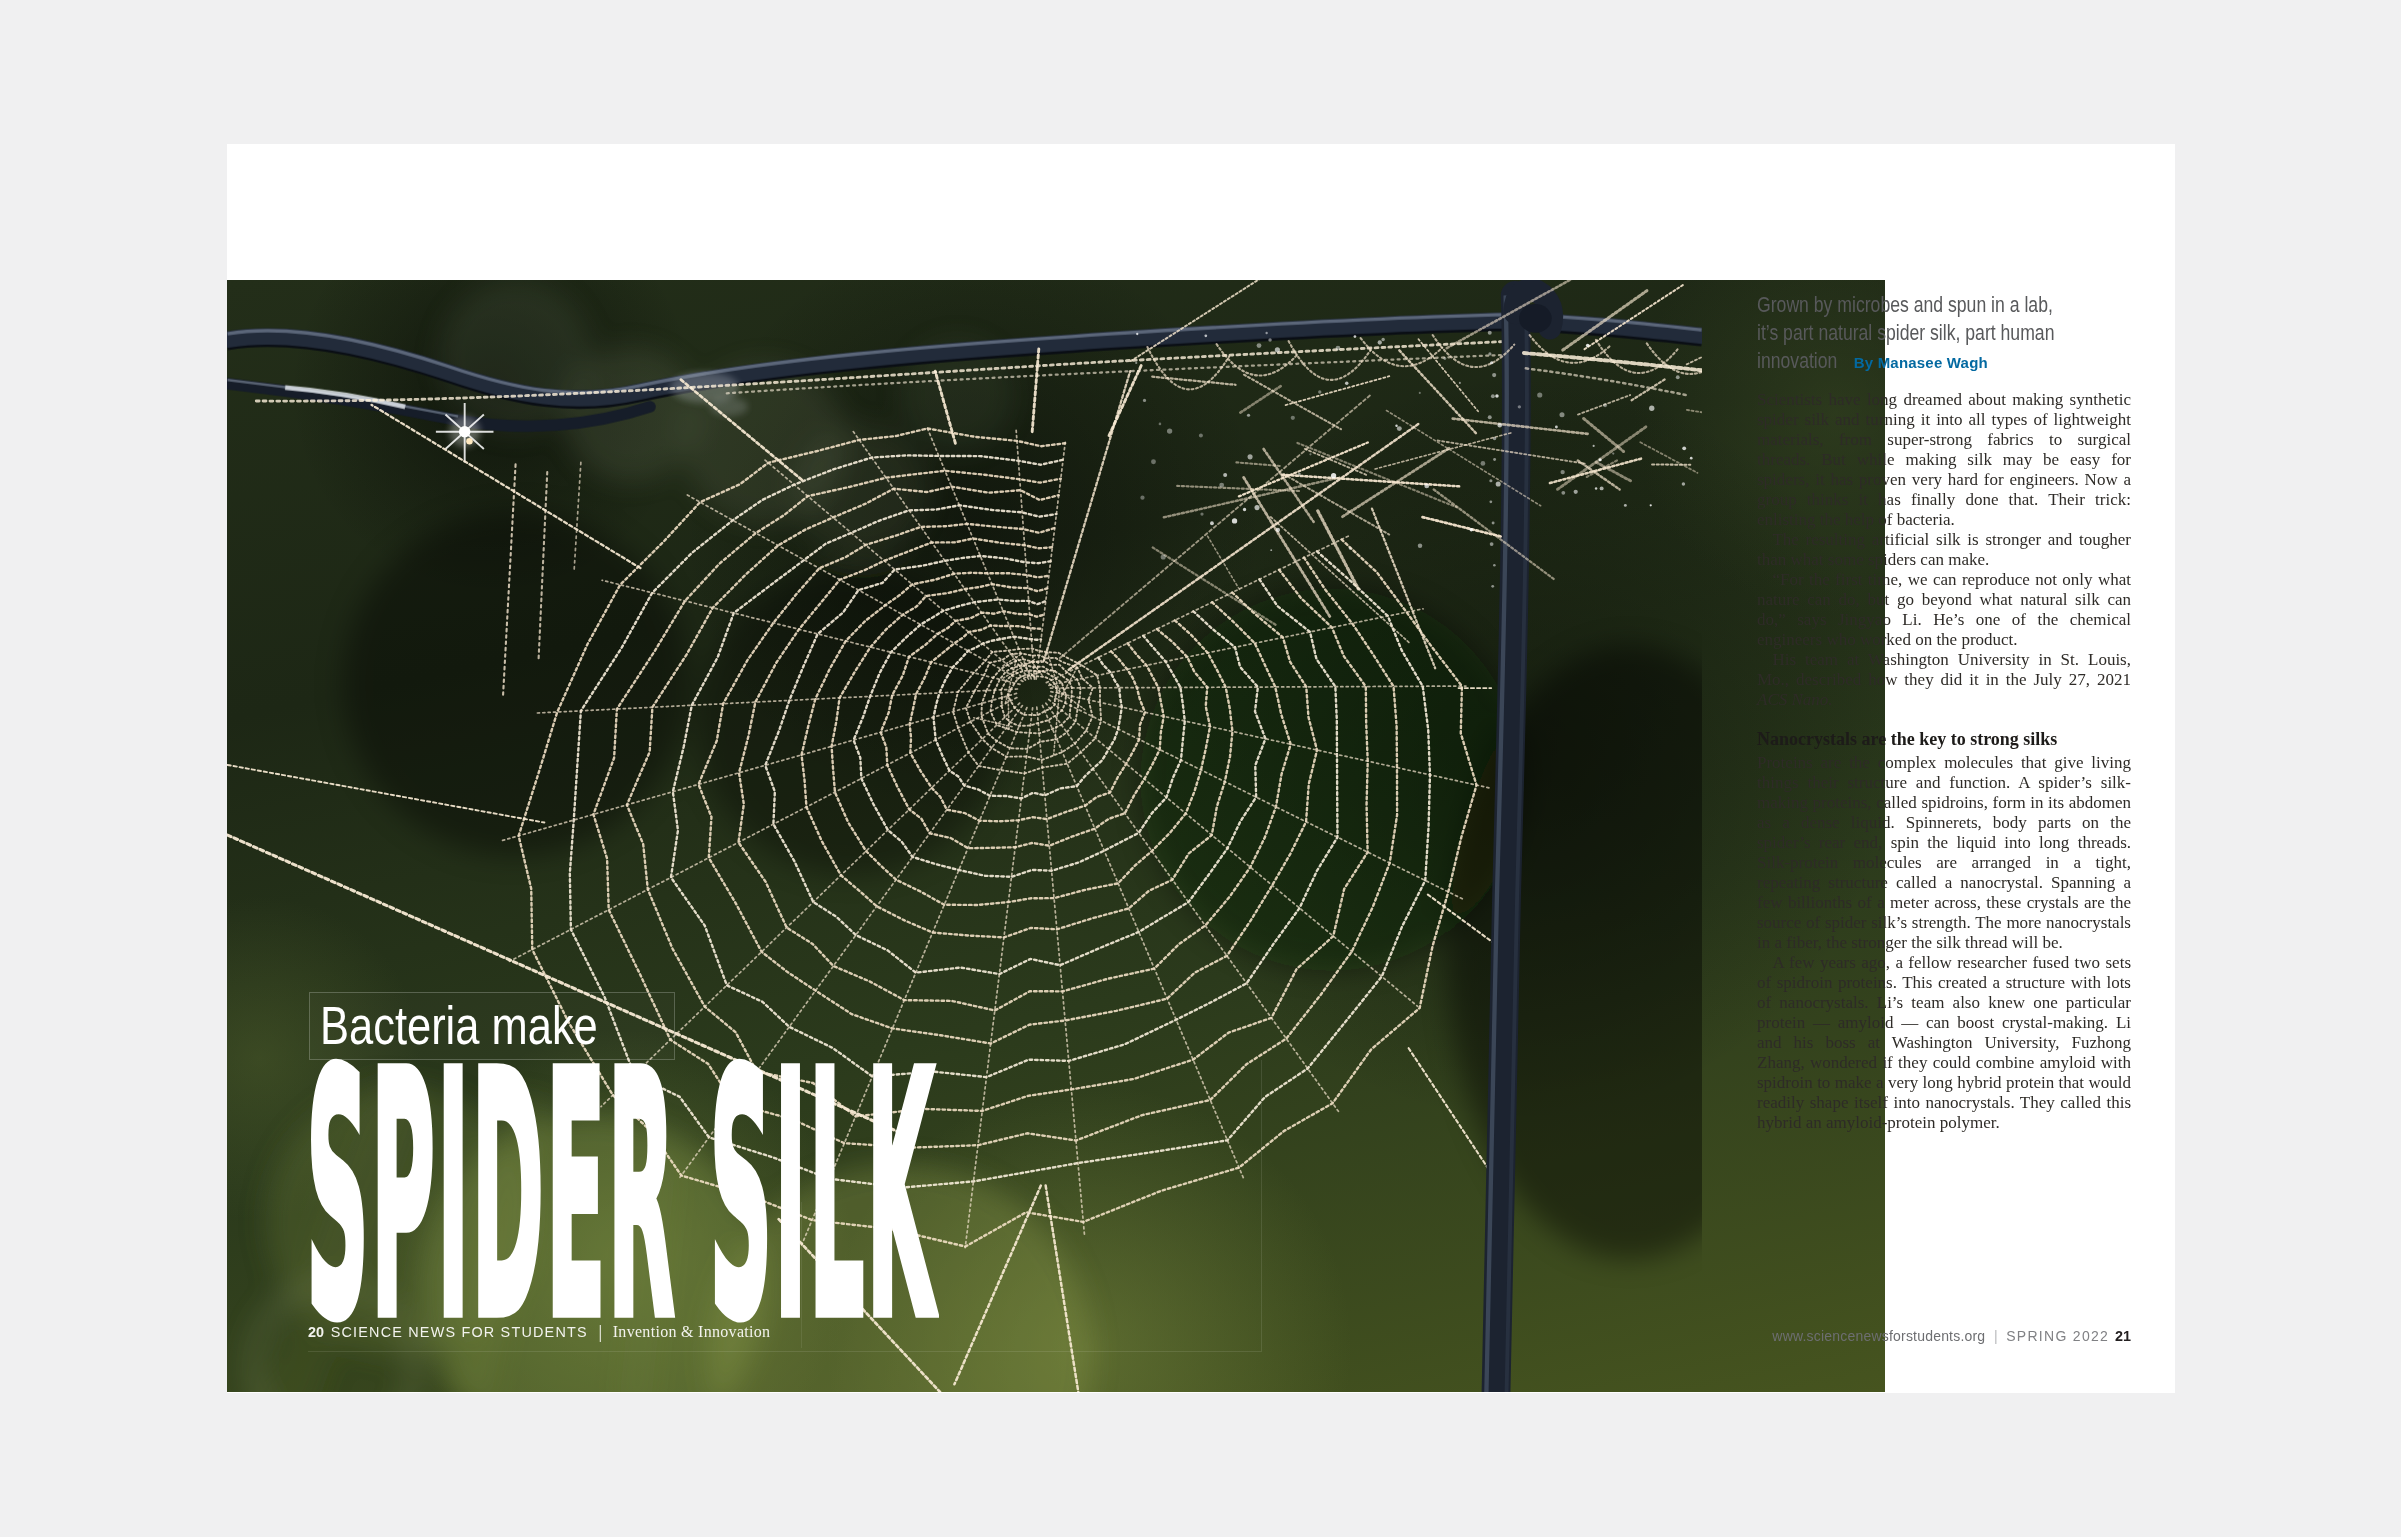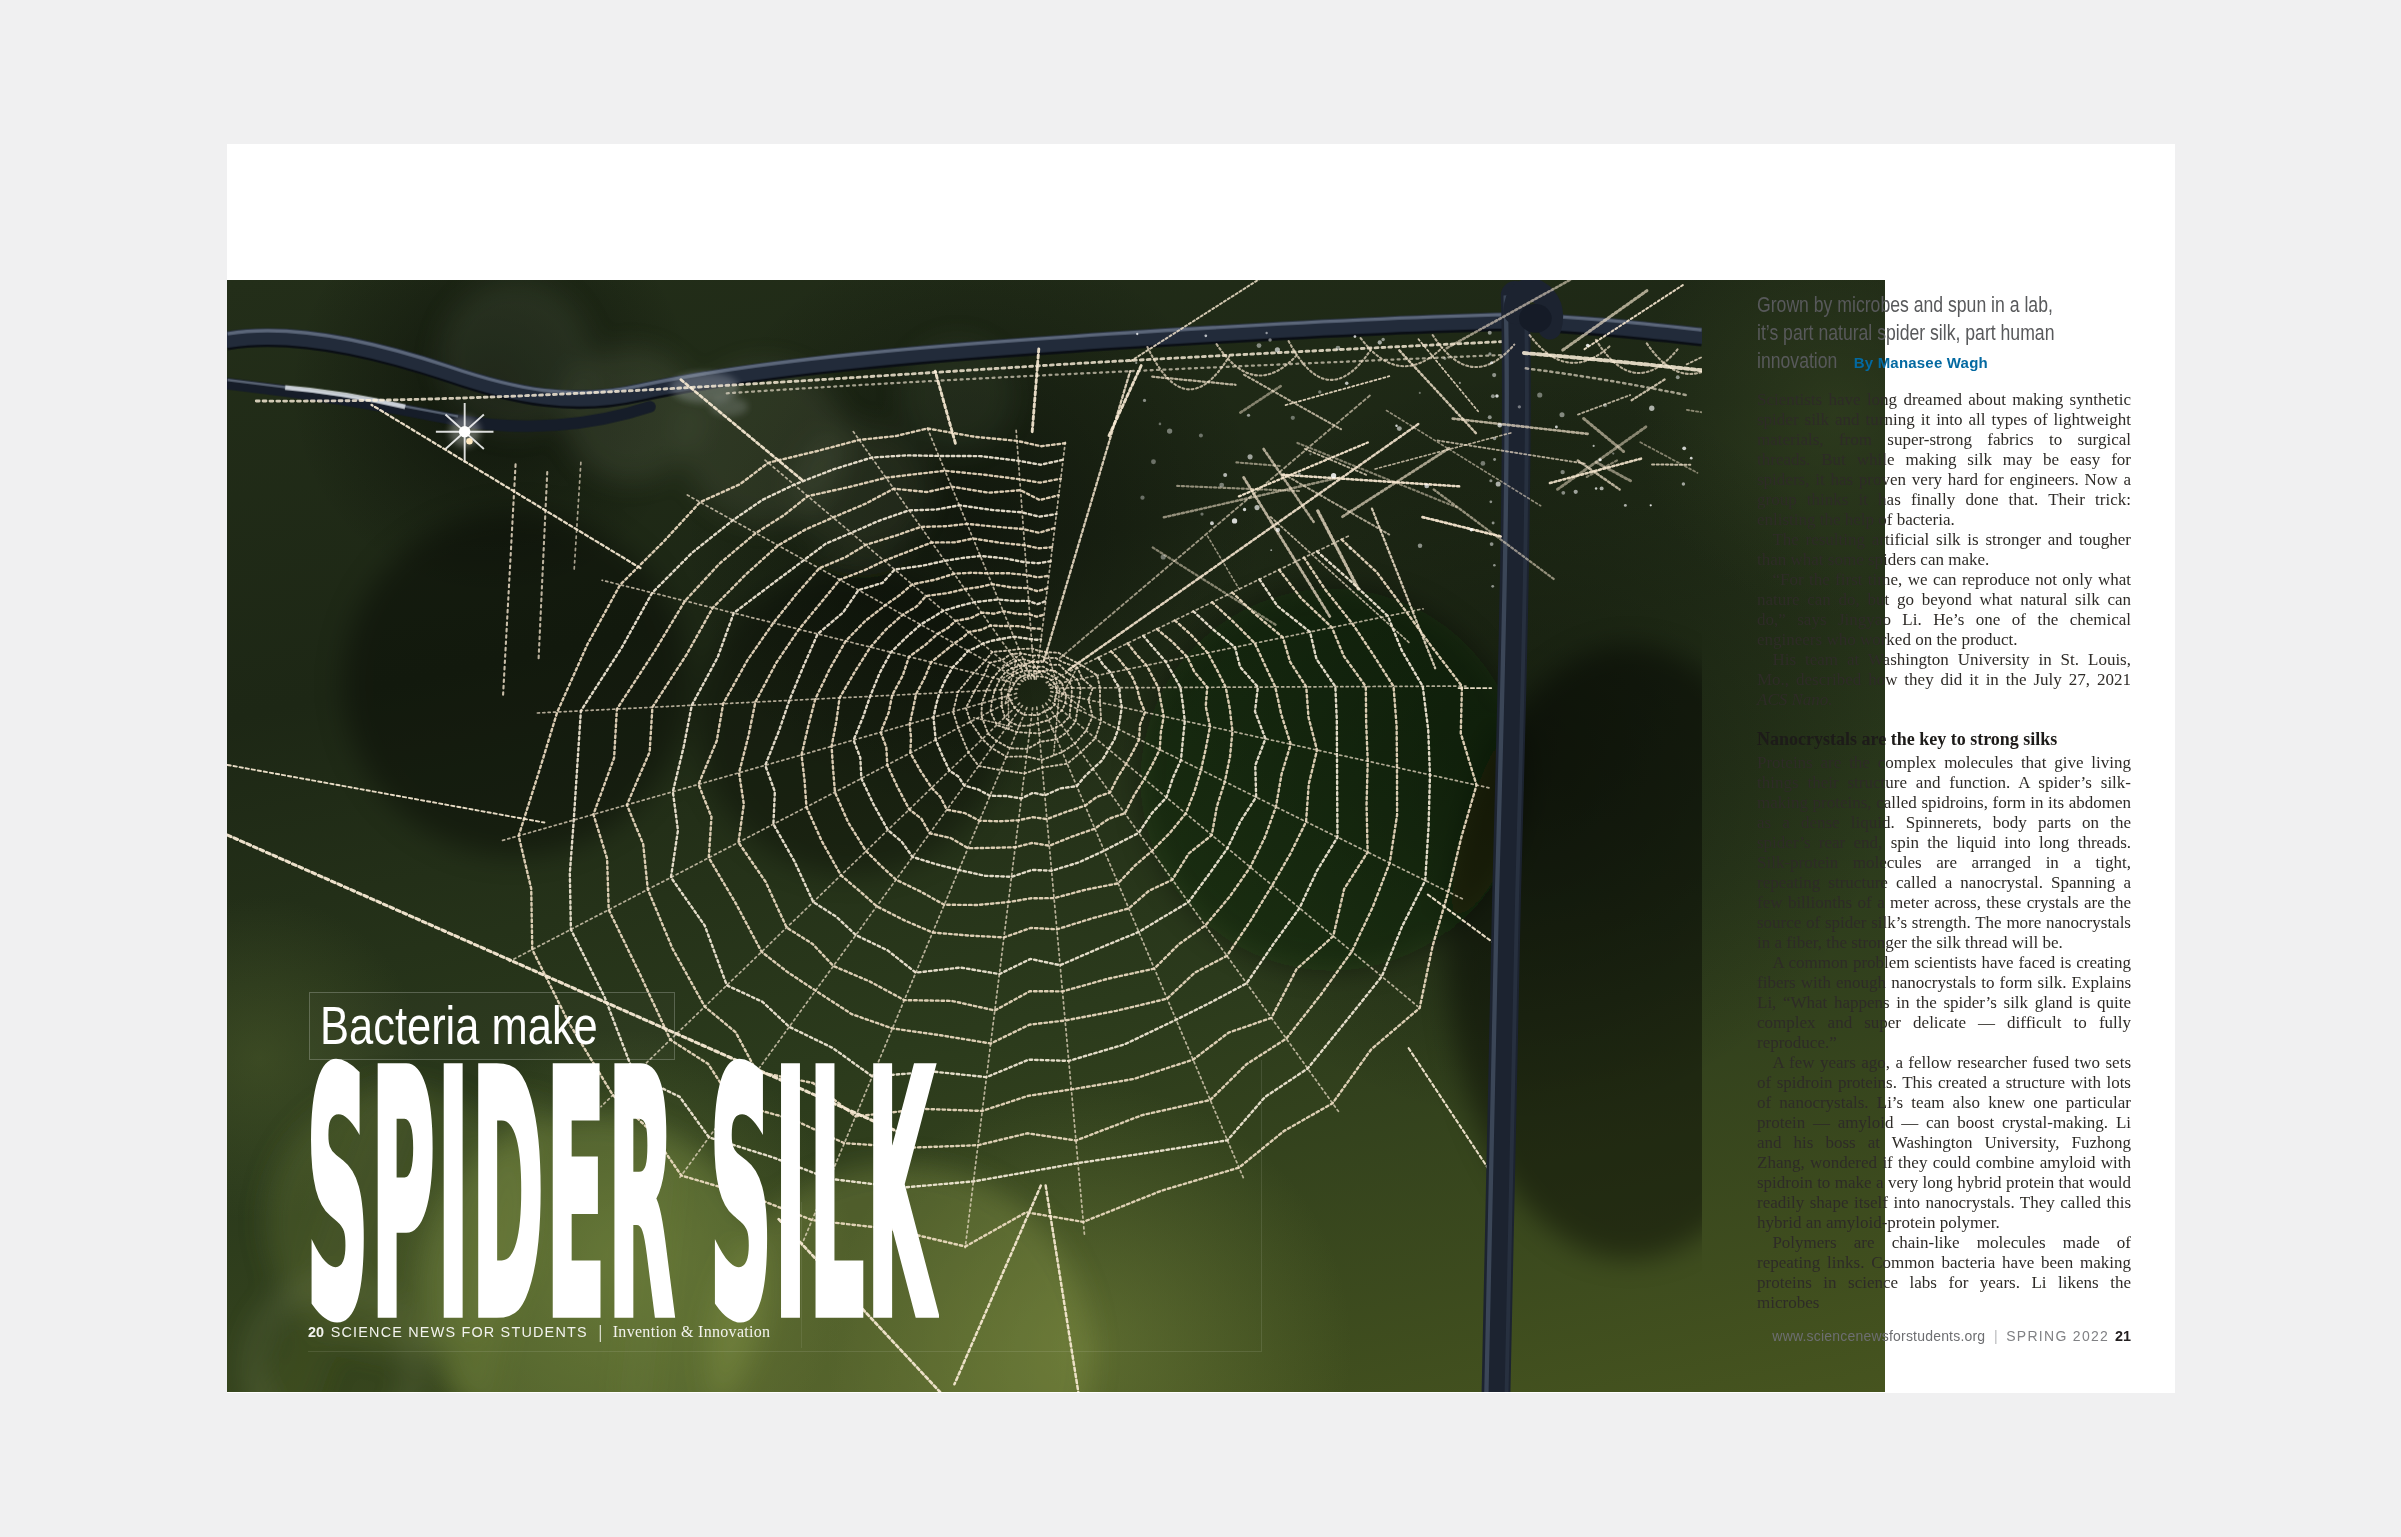--- a/index.html
+++ b/index.html
@@ -364,23 +364,21 @@
           <span class="byline">By Manasee Wagh</span>
         </div>
       </div>
       <div class="body" id="article-body">
           <p class="first">Scientists have long dreamed about making synthetic spider silk and turning it into all types of lightweight materials, from super-strong fabrics to surgical threads. But while making silk may be easy for spiders, it has proven very hard for engineers. Now a group thinks it has finally done that. Their trick: enlisting the help of bacteria.</p>
           <p>The resulting artificial silk is stronger and tougher than what some spiders can make.</p>
           <p>“For the first time, we can reproduce not only what nature can do, but go beyond what natural silk can do,” says Jingyao Li. He’s one of the chemical engineers who worked on the product.</p>
           <p>His team at Washington University in St. Louis, Mo., described how they did it in the July 27, 2021 <span class="it">ACS Nano.</span></p>
           <h3>Nanocrystals are the key to strong silks</h3>
           <p class="first">Proteins are the complex molecules that give living things their structure and function. A spider’s silk-making proteins, called spidroins, form in its abdomen as a dense liquid. Spinnerets, body parts on the spider’s rear end, spin the liquid into long threads. Silk-protein molecules are arranged in a tight, repeating structure called a nanocrystal. Spanning a few billionths of a meter across, these crystals are the source of spider silk’s strength. The more nanocrystals in a fiber, the stronger the silk thread will be.</p>
-          <p>A common problem scientists have faced is creating fibers with enough nanocrystals to form silk. Explains Li, “What happens in the spider’s silk gland is quite complex and super delicate — difficult to fully reproduce.”</p>
           <p>A few years ago, a fellow researcher fused two sets of spidroin proteins. This created a structure with lots of nanocrystals. Li’s team also knew one particular protein — amyloid — can boost crystal-making. Li and his boss at Washington University, Fuzhong Zhang, wondered if they could combine amyloid with spidroin to make a very long hybrid protein that would readily shape itself into nanocrystals. They called this hybrid an amyloid-protein polymer.</p>
-          <p>Polymers are chain-like molecules made of repeating links. Common bacteria have been making proteins in science labs for years. Li likens the microbes</p>
         </div>
     </div>
 
     <div class="col-footer">
       <span class="cf-url">www.sciencenewsforstudents.org</span><span class="cf-div">|</span><span class="cf-issue">SPRING 2022</span><span class="cf-num">21</span>
     </div>
 
   </div>
 </div>
 

